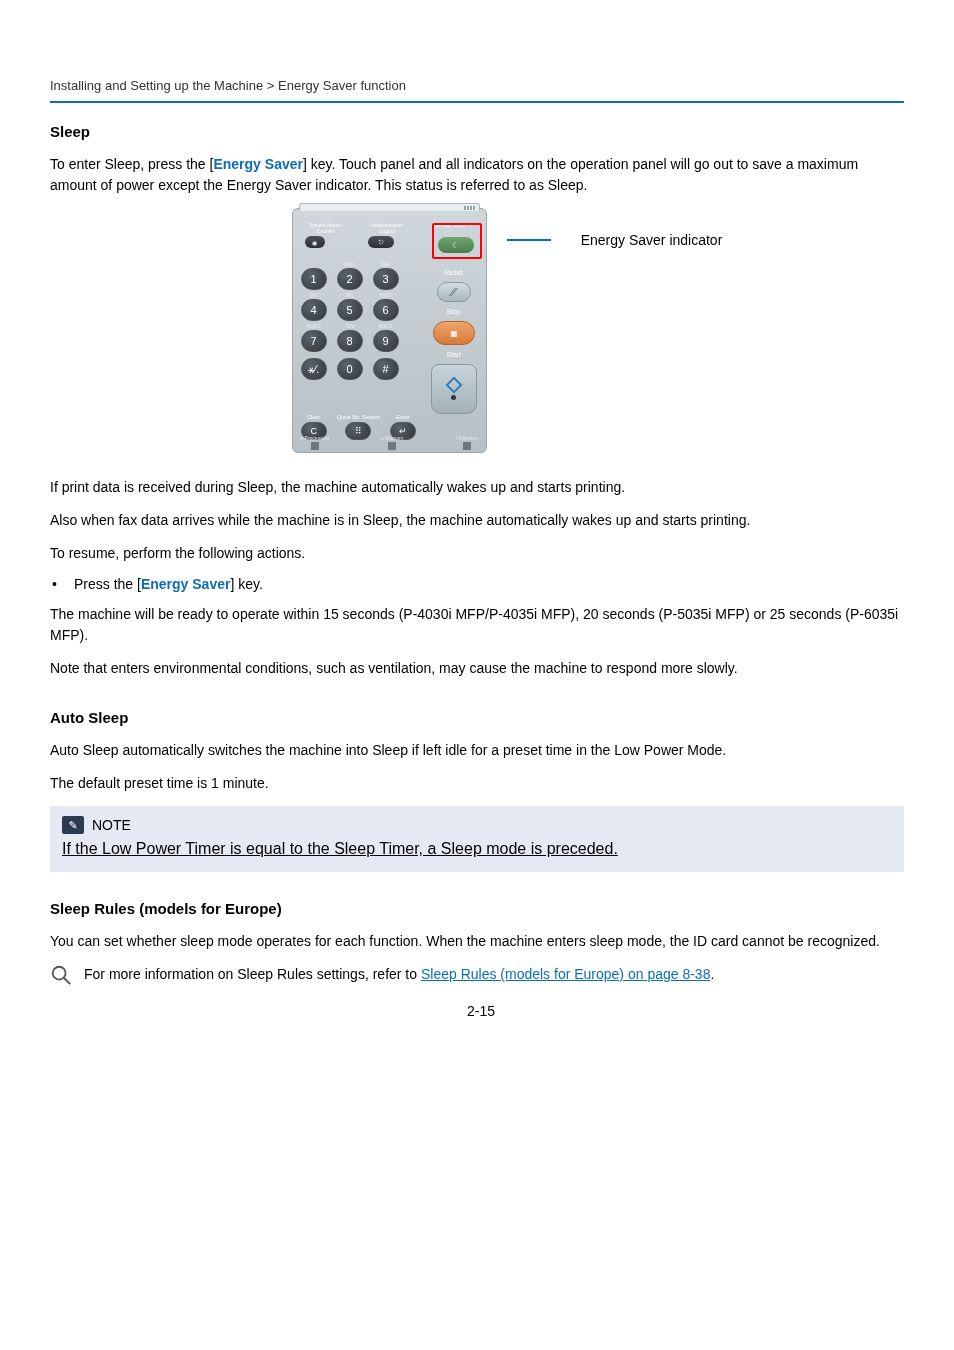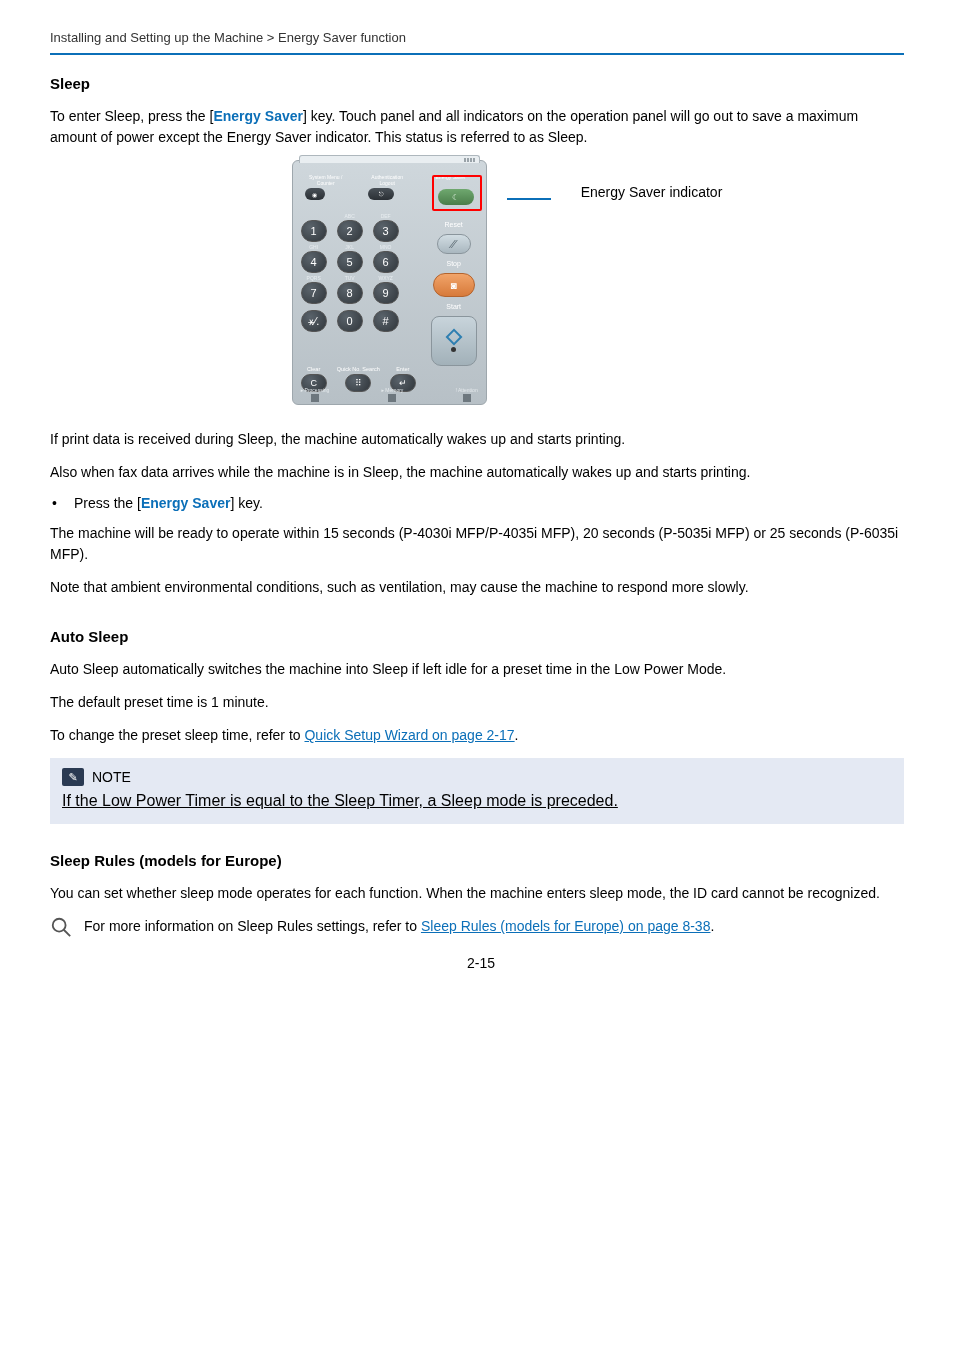--- a/index.html
+++ b/index.html
@@ -7,20 +7,21 @@
     font-family: Arial, Helvetica, sans-serif;
     font-size: 14px;
     color: #000;
     background: #fff;
     width: 954px;
     margin: 0 auto;
     position: relative;
   }
   .page {
     padding: 30px 50px 50px 50px;
+    margin-top: 48px;
   }
   .breadcrumb {
     font-size: 13px;
     color: #333;
     padding-bottom: 8px;
   }
   .hr-blue {
     border: none;
     border-top: 2px solid #0b6fb8;
     margin-bottom: 20px;
@@ -232,21 +233,21 @@
     width:12px;height:12px;border:2px solid #2e7fb1;transform:rotate(45deg);
   }
   .start-dot{width:5px;height:5px;border-radius:50%;background:#333;}
   .status-row {
     position:absolute;bottom:2px;left:8px;right:8px;
     display:flex;justify-content:space-between;font-size:5px;color:#e4e9ec;
   }
   .status-row > div { display:flex;flex-direction:column;align-items:center;gap:1px;}
   .status-sq{width:8px;height:8px;background:#6d777e;}
   .callout-group {
-    display:flex;align-items:flex-end;
+    display:flex;align-items:center;
     margin-top: 24px;
     gap: 30px;
   }
   .callout-line{
     width: 44px; height:2px; background:#0b6fb8;
   }
   .callout-text{ font-size:14px; color:#000;}
   .page-num {
     position: absolute;
     left: 0; right: 0;
@@ -375,39 +376,37 @@
     </div>
 
     <div class="callout-group">
       <div class="callout-line"></div>
       <div class="callout-text">Energy Saver indicator</div>
     </div>
   </div>
 
   <p class="body-text">If print data is received during Sleep, the machine automatically wakes up and starts printing.</p>
   <p class="body-text">Also when fax data arrives while the machine is in Sleep, the machine automatically wakes up and starts printing.</p>
+  <p class="body-text">To resume, perform the following actions.</p>
 
   <div class="bullet-row">
     <div class="bullet-dot">•</div>
     <div class="bullet-text">
       <span>Press the [</span><span class="key-blue">Energy Saver</span><span>] key.</span>
     </div>
   </div>
 
   <p class="body-text">The machine will be ready to operate within 15 seconds (P-4030i MFP/P-4035i MFP), 20 seconds (P-5035i MFP) or 25 seconds (P-6035i MFP).</p>
-  <p class="body-text">Note that ambient environmental conditions, such as ventilation, may cause the machine to respond more slowly.</p>
+  <p class="body-text">Note that enters environmental conditions, such as ventilation, may cause the machine to respond more slowly.</p>
 
   <div class="section-gap"></div>
 
   <h2 class="subheading">Auto Sleep</h2>
   <p class="body-text">Auto Sleep automatically switches the machine into Sleep if left idle for a preset time in the Low Power Mode.</p>
   <p class="body-text">The default preset time is 1 minute.</p>
-  <p class="body-text">
-    <span>To change the preset sleep time, refer to </span><a href="#" class="link-text">Quick Setup Wizard on page 2-17</a><span>.</span>
-  </p>
 
   <div class="note-box">
     <div class="note-header">
       <div class="note-icon">✎</div>
       <div class="note-label">NOTE</div>
     </div>
     <div class="note-body">If the Low Power Timer is equal to the Sleep Timer, a Sleep mode is preceded.</div>
   </div>
 
   <h2 class="subheading">Sleep Rules (models for Europe)</h2>

